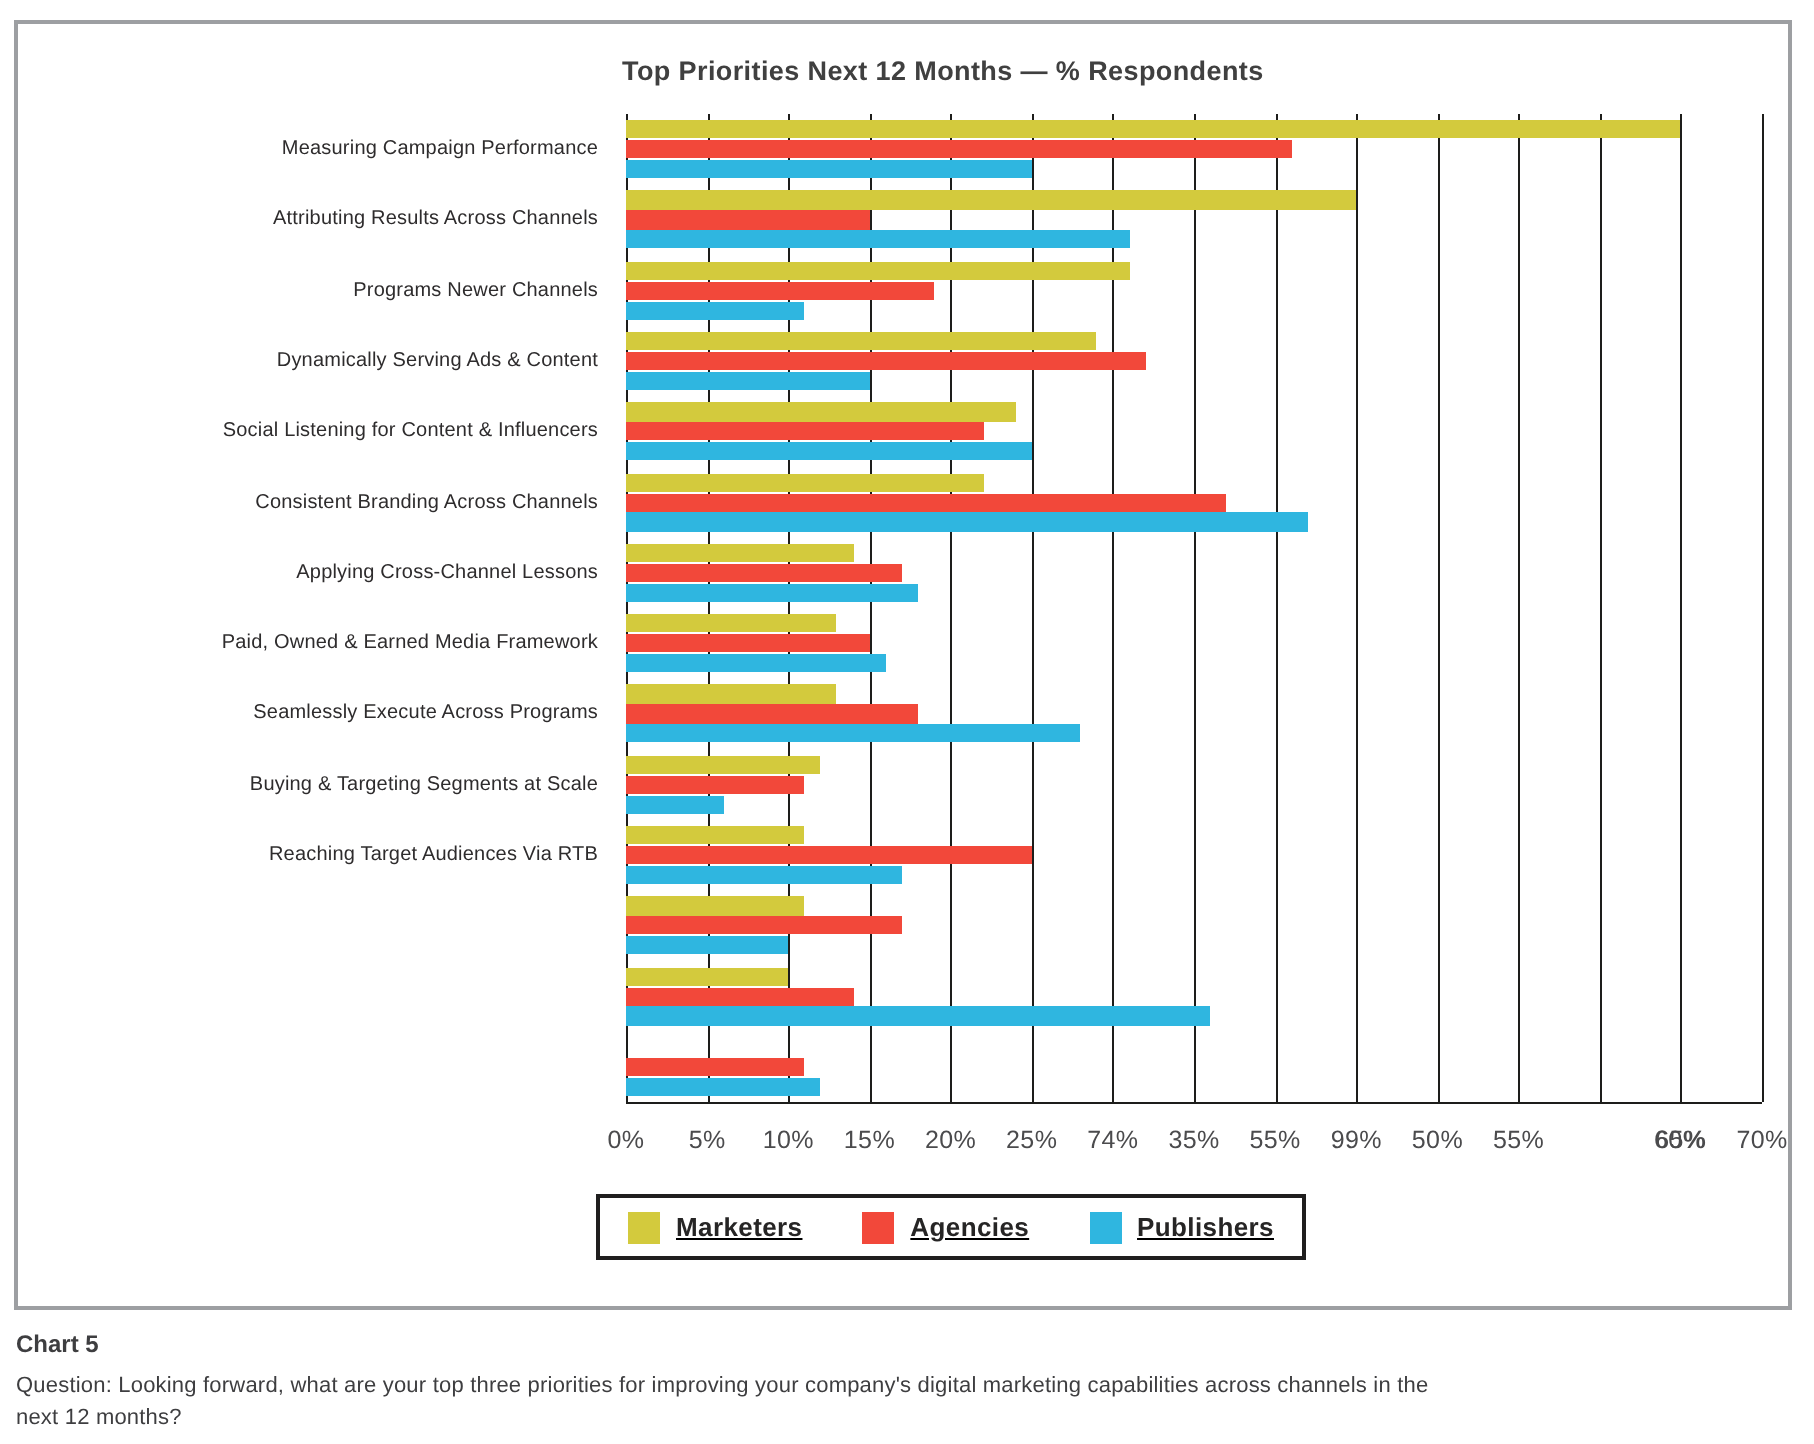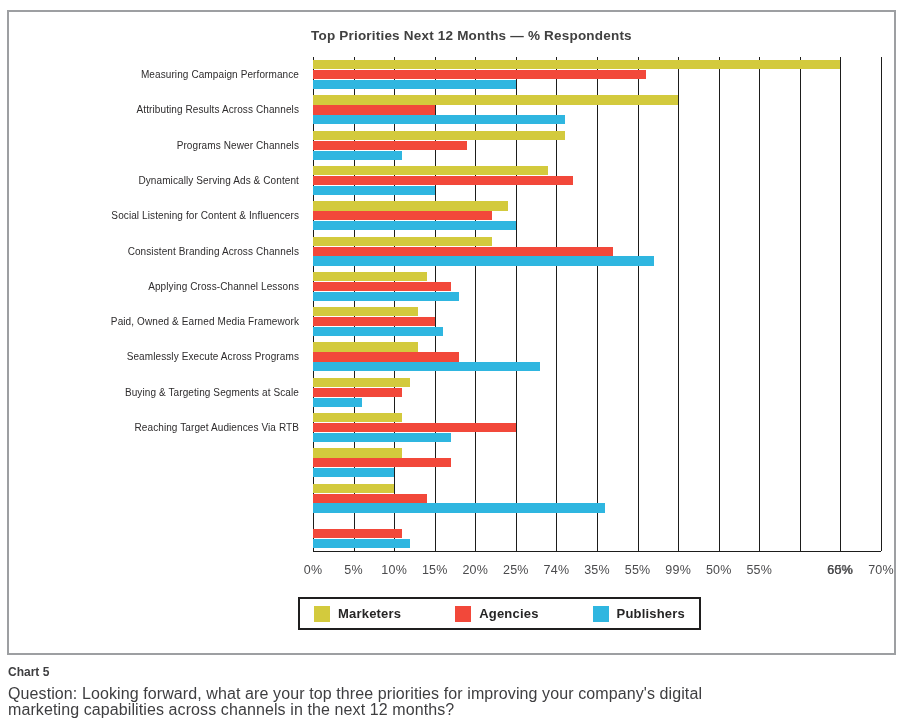--- a/index.html
+++ b/index.html
@@ -24,32 +24,32 @@
   #plot { position:absolute; left:313px; top:57px; width:568px; height:494px; }
   .gridline { position:absolute; top:0; width:1px; height:100%; background:#1d1d1b; }
   .axis-line { position:absolute; left:0; bottom:-1px; width:100%; height:1px; background:#1d1d1b; }
   .bar { position:absolute; left:0; height:9.2px; }
   #xticks { position:absolute; left:313px; top:563px; width:568px; height:16px; }
   .xtick {
     position:absolute; transform:translateX(-50%); font-size:12.5px; color:#4b4b4d;
     letter-spacing:0.2px; white-space:nowrap;
   }
   #legend {
-    position:absolute; left:298px; top:597px; width:403px; height:33px;
+    position:absolute; left:298px; top:597px; width:355px; height:33px;
     border:2px solid #1f1e1e; box-sizing:border-box; background:#ffffff;
-    display:flex; align-items:center; justify-content:space-between; padding:0 14px;
+    display:flex; align-items:center; justify-content:space-between; padding:0 14px;text-decoration:underline;
   }
   .legend-item { display:flex; align-items:center; gap:8px; }
   .legend-swatch { width:16px; height:16px; }
   .legend-label { font-size:13px; font-weight:bold; color:#262525; letter-spacing:0.2px; }
   .caption-label {
     position:absolute; left:8px; top:665px; font-size:12px; font-weight:bold; color:#3e3e40;
   }
   .caption-question {
-    position:absolute; left:8px; top:686px; width:715px; font-size:16px;
+    position:absolute; left:8px; top:686px; width:715px; font-size:11px;
     color:#3e3e40; line-height:15.5px; letter-spacing:0.1px;
   }
 </style>
 </head>
 <body>
 
 <div class="page">
   <div class="frame"></div>
   <div class="chart-title">Top Priorities Next 12 Months — % Respondents</div>
   <div id="cat-labels">

